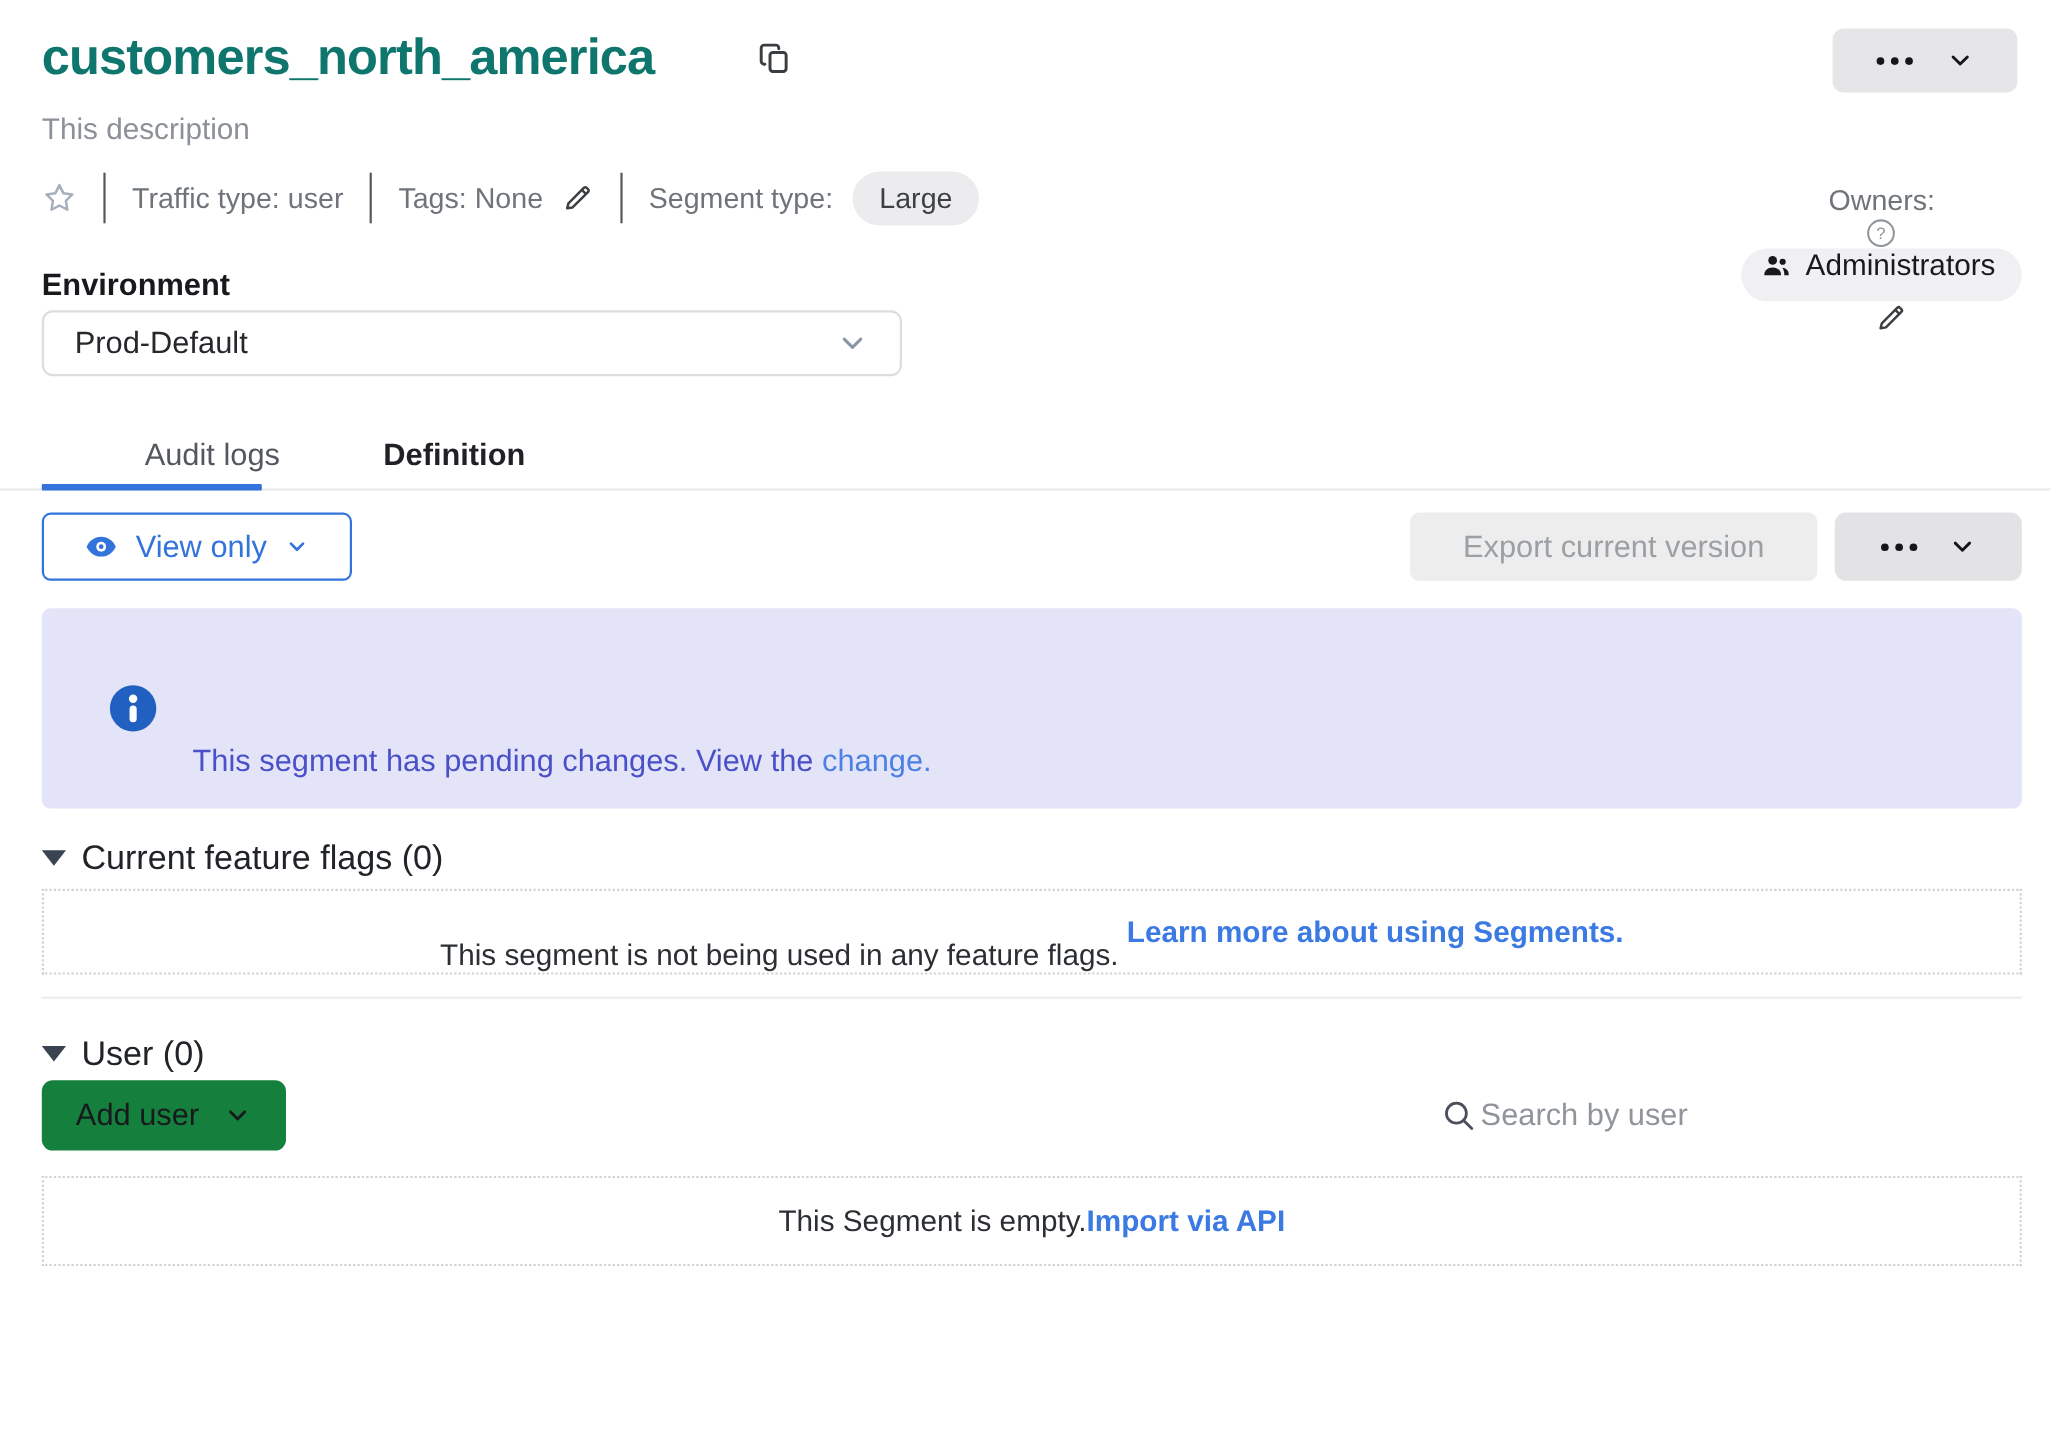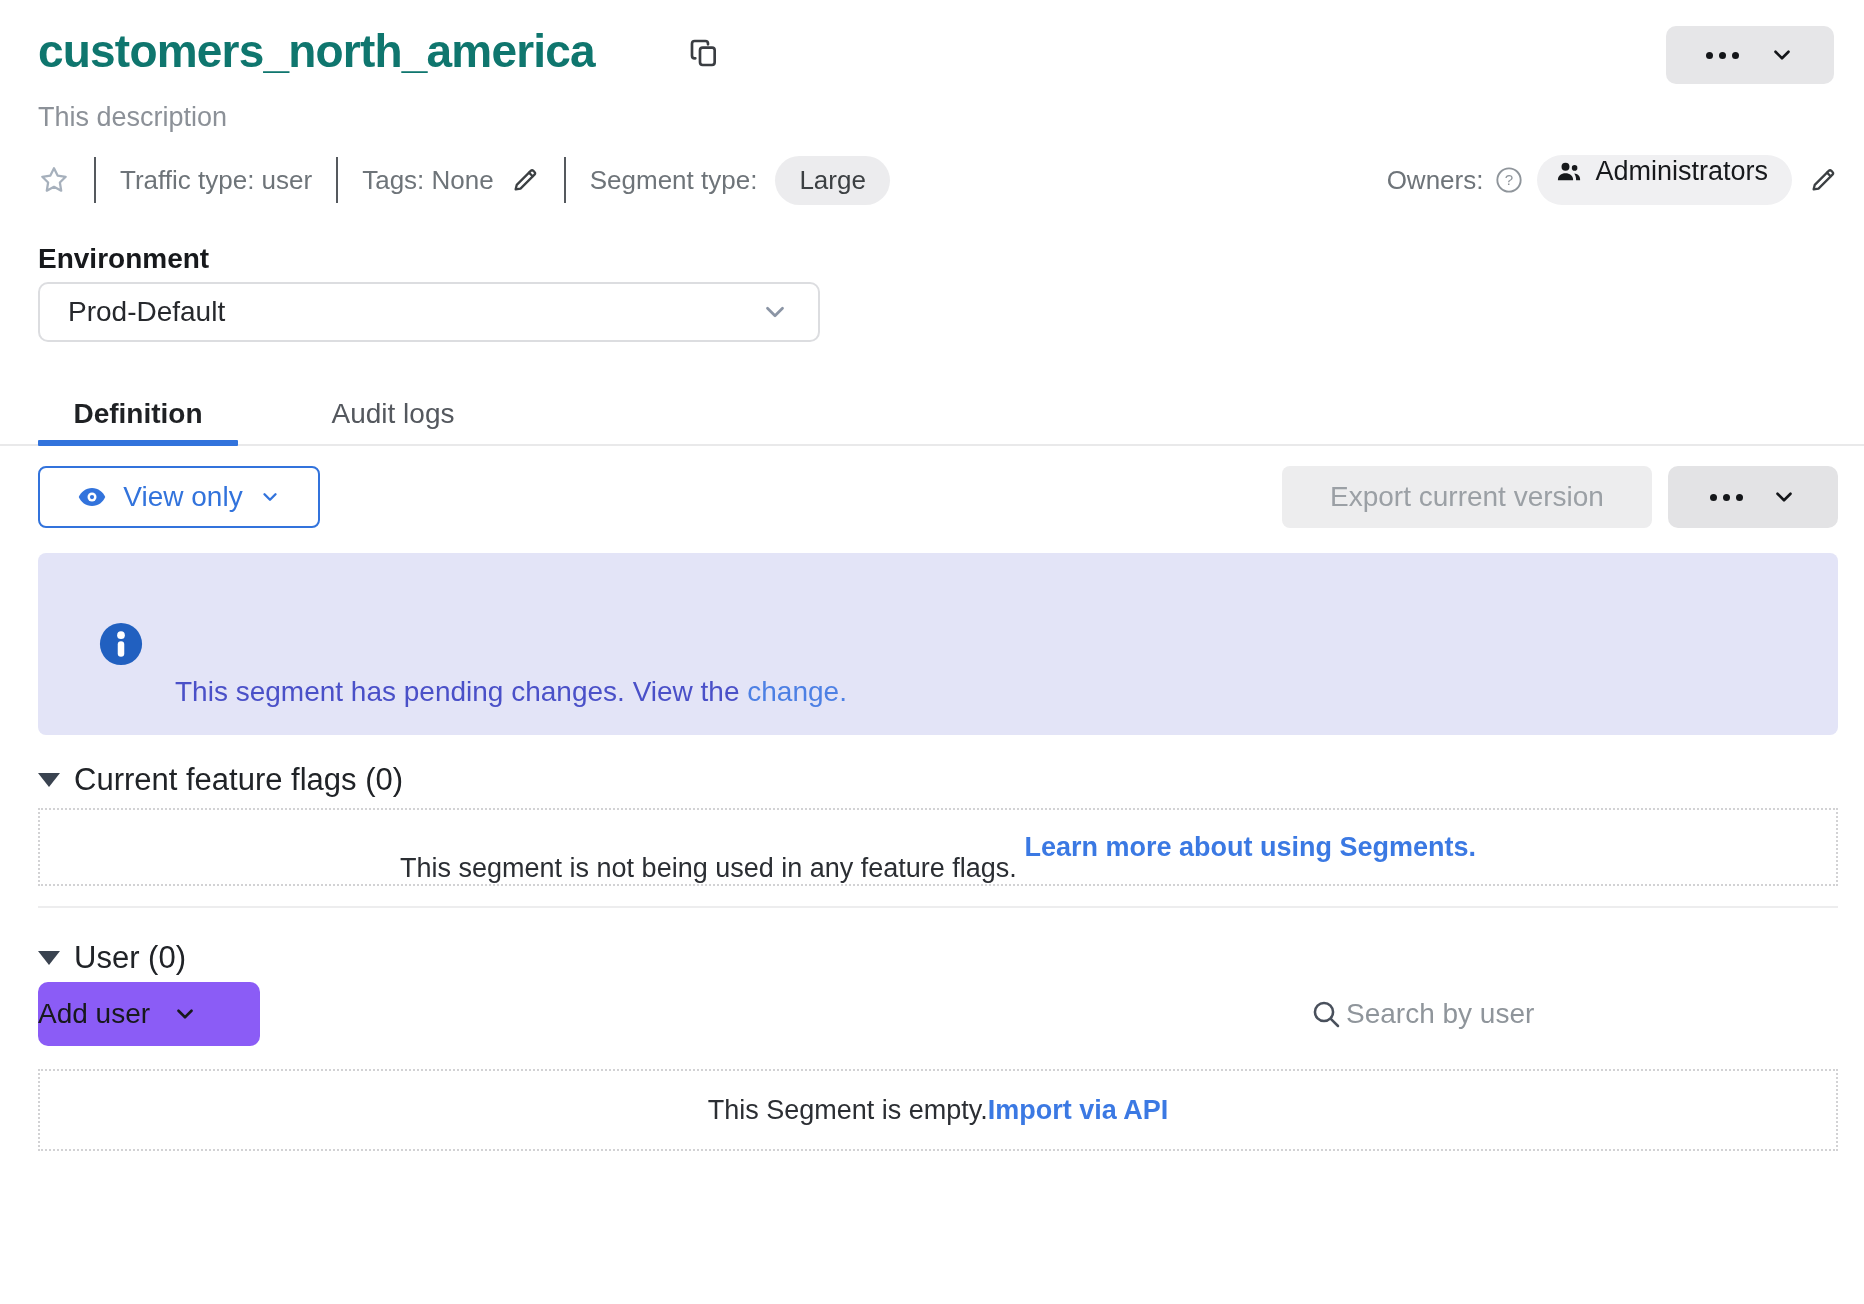--- a/index.html
+++ b/index.html
@@ -22,21 +22,21 @@
   
   .meta { position:absolute; left:38px; top:150px; right:26px; height:60px;
     display:flex; align-items:center; font-size:26px; color:#6e7479; }
   .meta .vdiv { width:2px; height:46px; background:#55595e; }
   .m-star { margin-right:24px; display:flex; align-items:center; cursor:pointer; }
   .m-item { white-space:nowrap; }
   .gap-l { margin-left:24px; } .gap-r { margin-right:24px; }
   .pencil { display:flex; align-items:center; cursor:pointer; margin-left:16px; }
   .pill { background:#ececee; border-radius:999px; padding:9px 24px; color:#3c4043;
     font-size:26px; white-space:nowrap; }
-  .meta-right { position:absolute; right:0; top:0; height:60px; display:flex; align-items:center; }
+  .meta-right { position:absolute; right:0; top:17px; height:60px; display:flex; align-items:center;flex-direction:column; }
   .qmark { margin:0 14px 0 12px; display:flex; align-items:center; cursor:pointer; }
   .owner-pill { background:#f0f0f2; border-radius:999px; height:50px; padding:0 24px 17px 18px;
     display:flex; align-items:center; gap:12px; color:#17191c; font-size:27px; }
 
   
   .env-label { position:absolute; left:38px; top:243px; font-size:28px; font-weight:700; color:#17191c; }
   .select { position:absolute; left:38px; top:282px; width:782px; height:60px;
     border:2px solid #dcdde0; border-radius:10px; background:#fff; display:flex;
     align-items:center; padding:0 28px; cursor:pointer; }
   .select .sel-text { font-size:28px; color:#26282c; flex:1; }
@@ -79,22 +79,22 @@
   .head-user { left:38px; top:940px; }
 
   .dotted-box { position:absolute; left:38px; width:1800px; border:2px dotted #d2d2d4;
     display:flex; align-items:center; justify-content:center; font-size:27px; color:#2b2e33; }
   .box-ff { top:808px; height:78px; }
   .box-user { top:1069px; height:82px; }
   .box-link { color:#3b79e3; font-weight:700; cursor:pointer; white-space:pre; }
   .sec-divider { position:absolute; left:38px; top:906px; width:1800px; height:2px; background:#ededee; }
 
   .add-user { position:absolute; left:38px; top:982px; width:222px; height:64px;
-    background:#8b5cf6; border:none; border-radius:10px; display:flex; align-items:center;
-    gap:22px; font-size:28px; color:#17191c; font-family:inherit;
+    background:#15803d; border:none; border-radius:10px; display:flex; align-items:center;
+    justify-content:center; gap:22px; font-size:28px; color:#17191c; font-family:inherit;
     font-weight:500; cursor:pointer; }
 
   .search { position:absolute; left:1310px; top:998px; display:flex; align-items:center; gap:4px; }
   .search input { border:none; outline:none; font-size:28px; color:#2b2e33; width:300px;
     font-family:inherit; background:transparent; }
   .search input::placeholder { color:#8f959b; opacity:1; }
 
   svg { display:block; }
 </style>
 </head>
@@ -170,22 +170,22 @@
 
   <div class="env-label">Environment</div>
   <div class="select">
     <span class="sel-text">Prod-Default</span>
     <svg width="30" height="30" viewBox="0 0 24 24" fill="none" stroke="#8b95a5" stroke-width="2.2" stroke-linecap="round" stroke-linejoin="round">
         <polyline points="6 9 12 15 18 9"></polyline>
       </svg>
   </div>
 
   <div class="tabs">
+    <div class="tab t2">Audit logs</div>
     <div class="tab t1">Definition</div>
-    <div class="tab t2">Audit logs</div>
   </div>
   <div class="tab-hairline"></div>
   <div class="tab-underline"></div>
 
   <div class="view-only">
     <svg width="30" height="30" viewBox="0 0 24 24">
       <path d="M12 4.8C7 4.8 3.1 8 1.4 12 3.1 16 7 19.2 12 19.2S20.9 16 22.6 12C20.9 8 17 4.8 12 4.8z" fill="#3273dc"></path>
       <circle cx="12" cy="12" r="3.6" fill="#ffffff"></circle>
       <circle cx="12" cy="12" r="1.7" fill="#3273dc"></circle>
     </svg>

